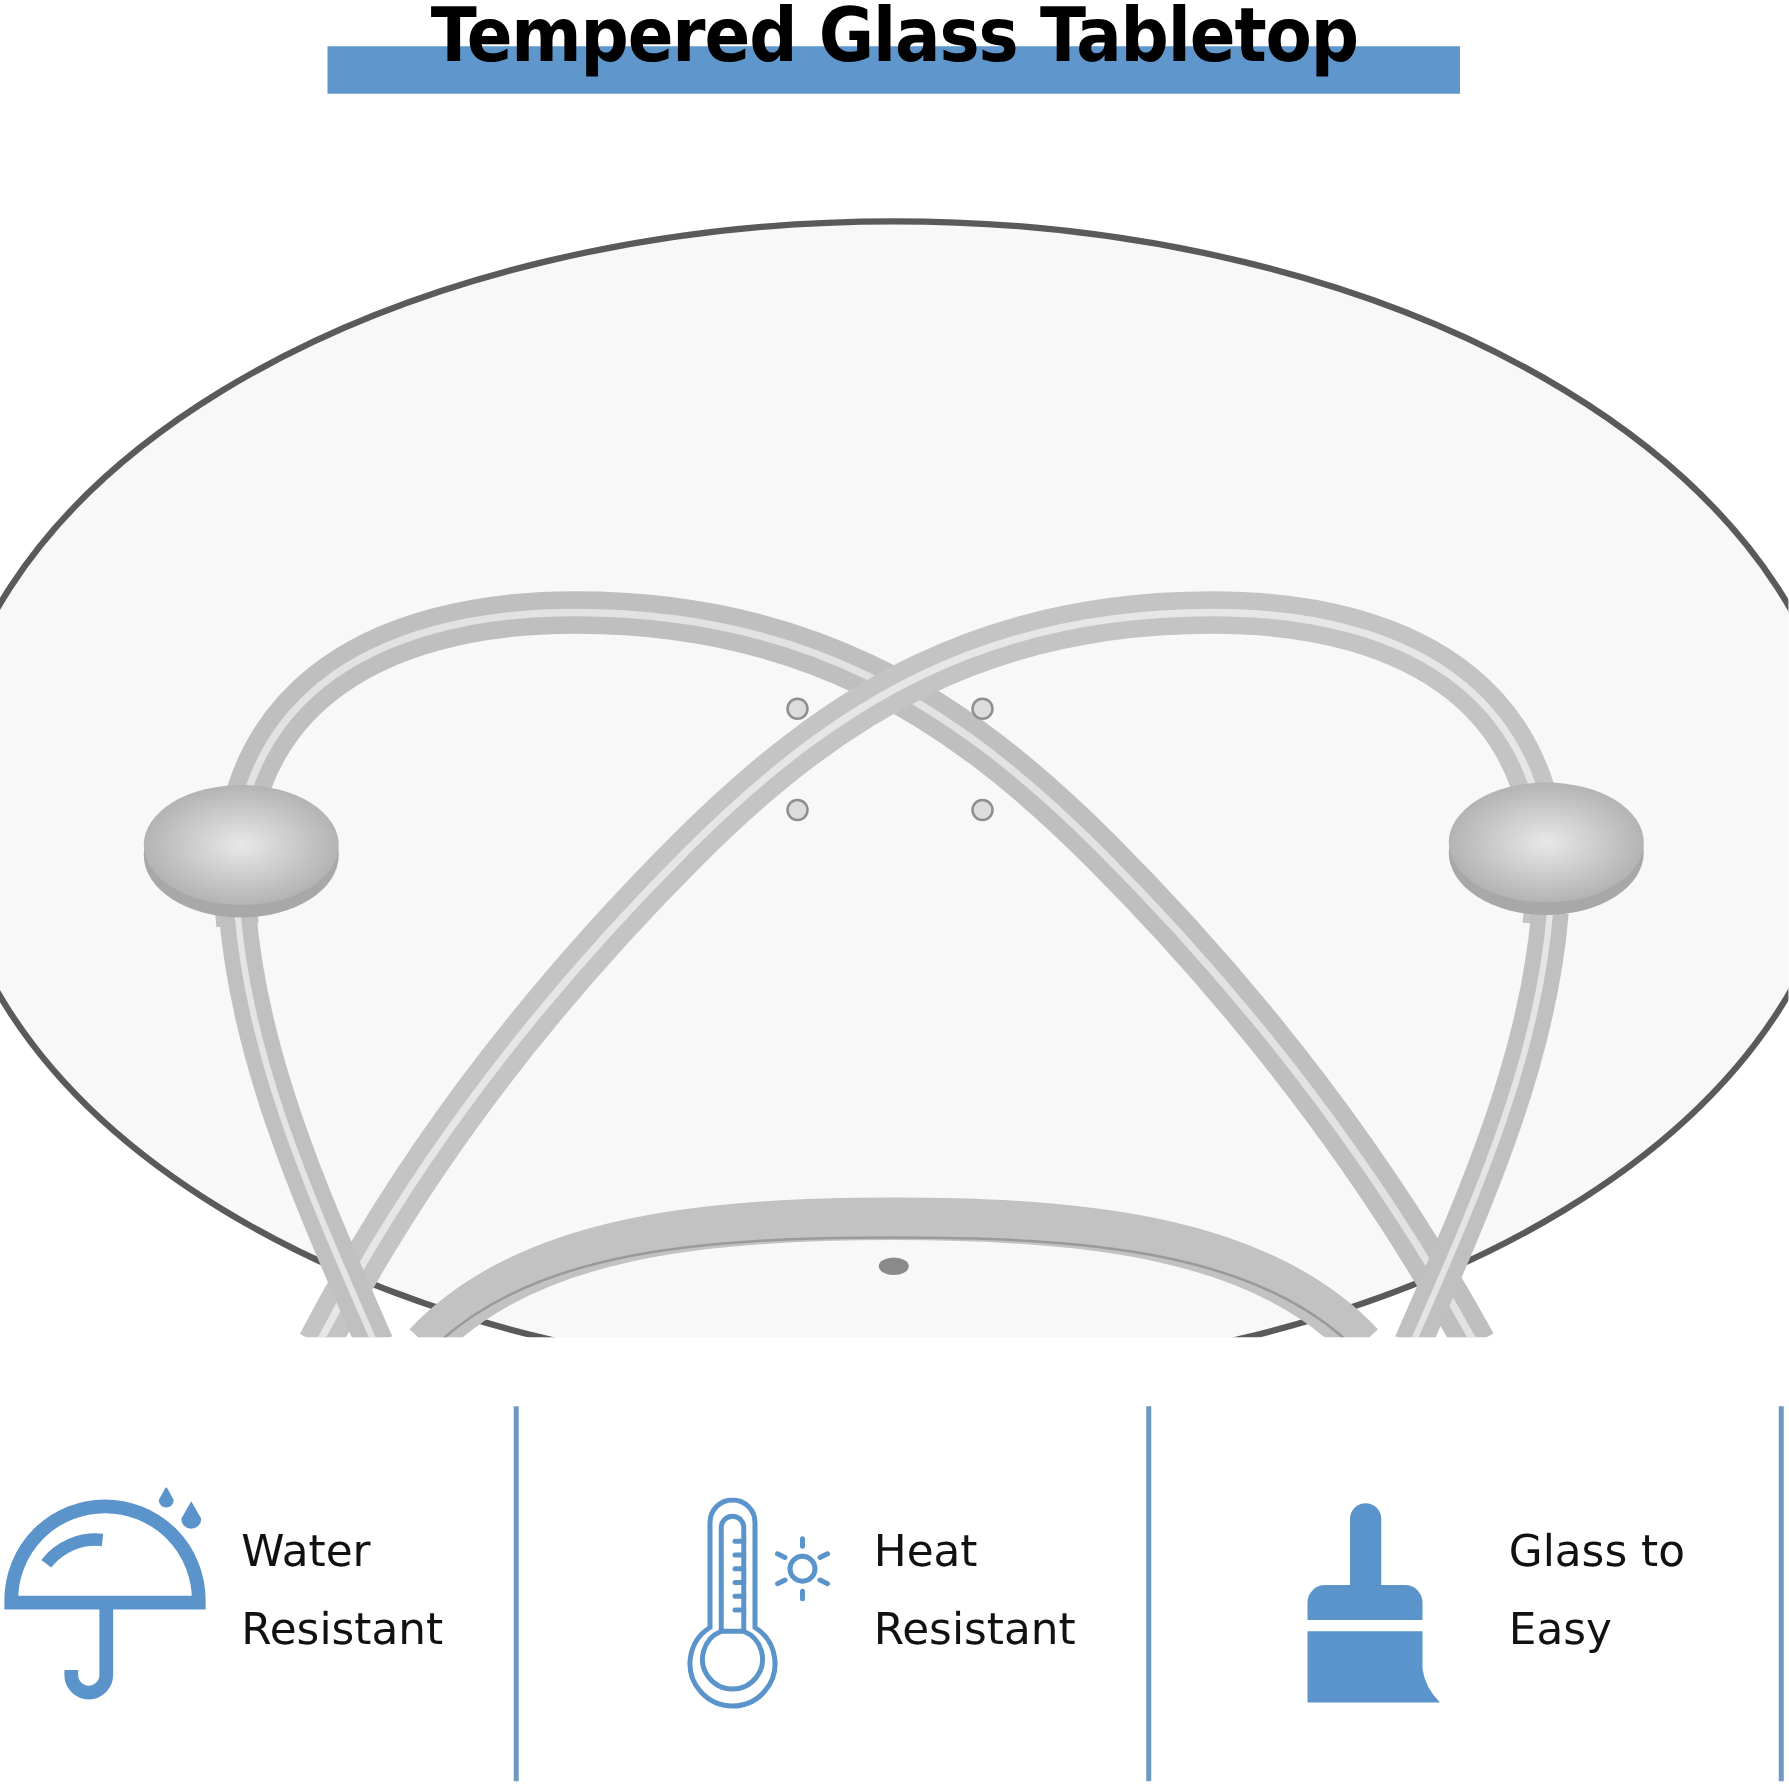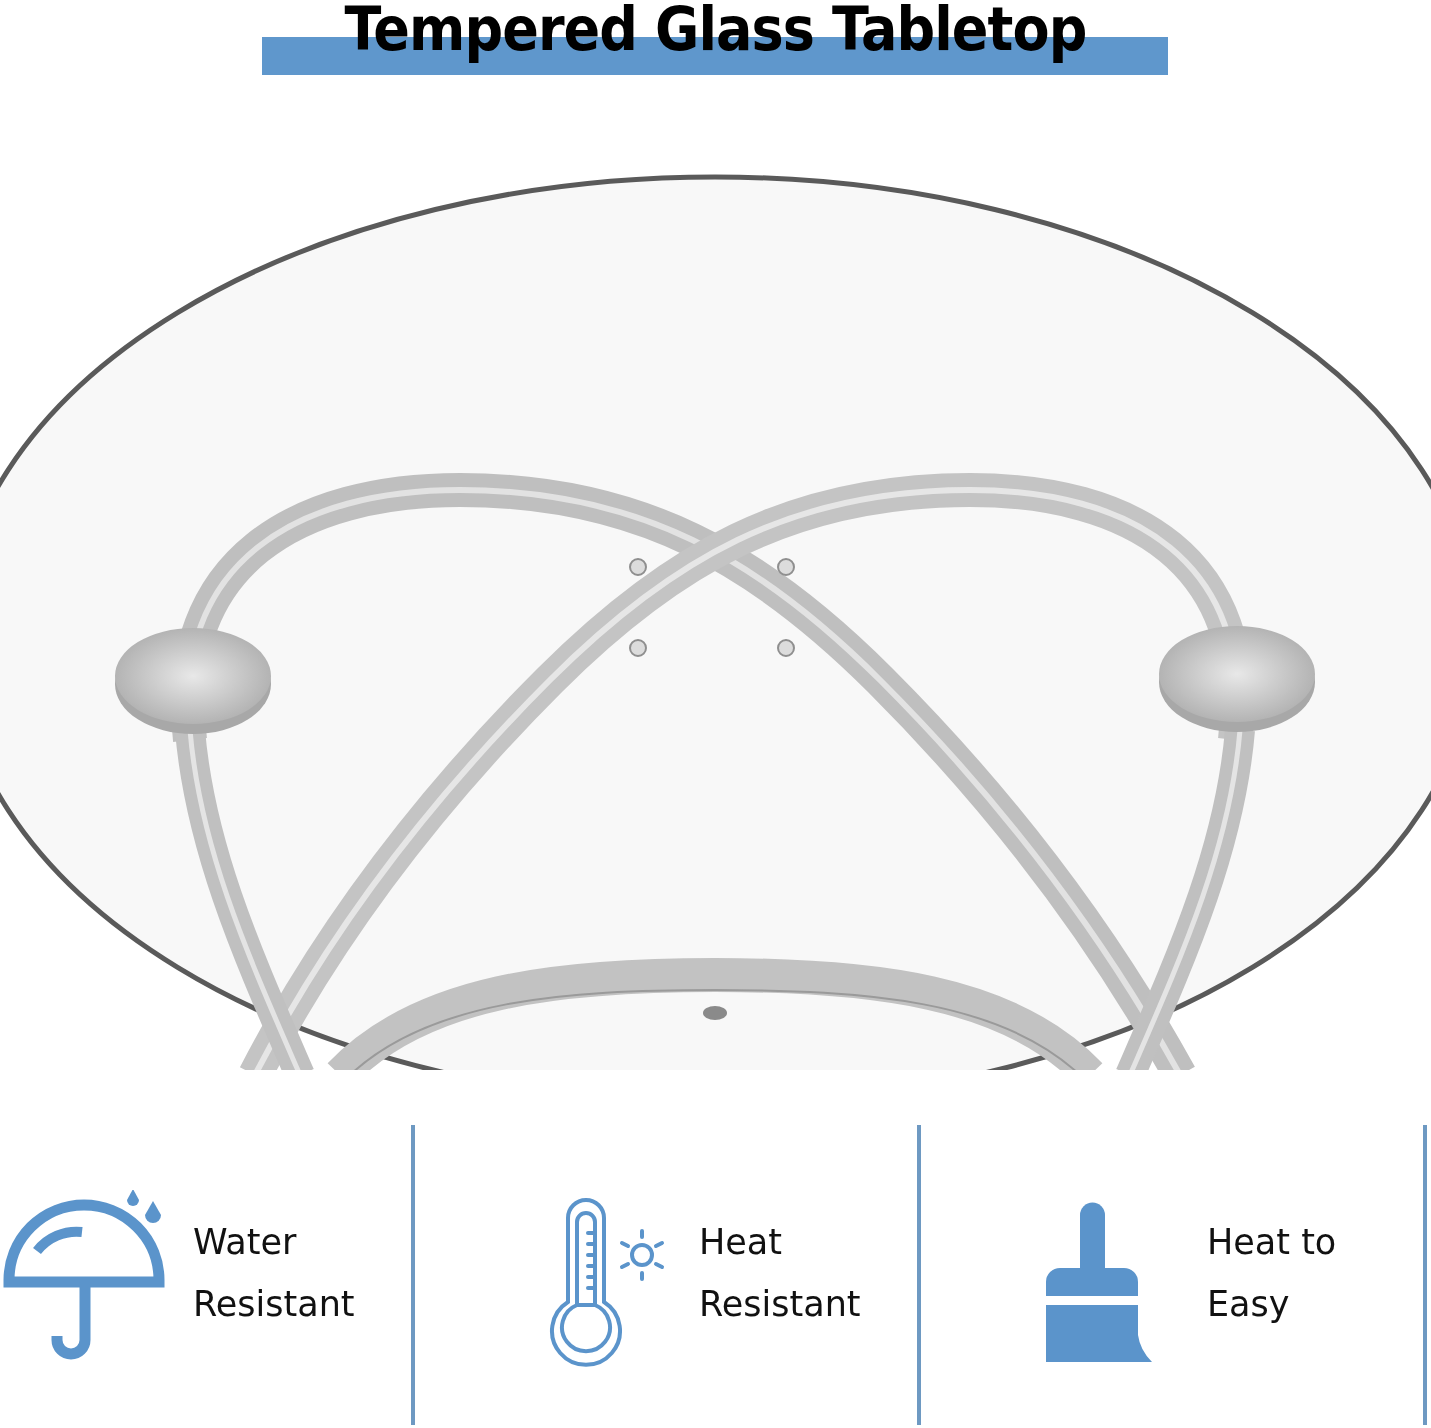--- a/index.html
+++ b/index.html
@@ -133,17 +133,17 @@
 
   <div>
     <svg class="icon" style="left:1040px; top:128px;" width="120" height="170" viewBox="1040 1198 120 170">
       <g fill="#5b94cb">
         <path d="M1080 1215 A12.5 12.5 0 0 1 1105 1215 L1105 1268 L1080 1268 Z"></path>
         <path d="M1046 1282 A14 14 0 0 1 1060 1268 L1124 1268 A14 14 0 0 1 1138 1282 L1138 1296 L1046 1296 Z"></path>
         <path d="M1046 1305 L1138 1305 L1138 1335 Q1140 1350 1152 1362 L1046 1362 Z"></path>
       </g>
     </svg>
     <div class="feat-text" style="left:1207px; top:141px;">
-      <span>Heat to</span>
+      <span>Glass to</span>
       <span>Easy</span>
     </div>
   </div>
 </div>
 
 </body></html>

